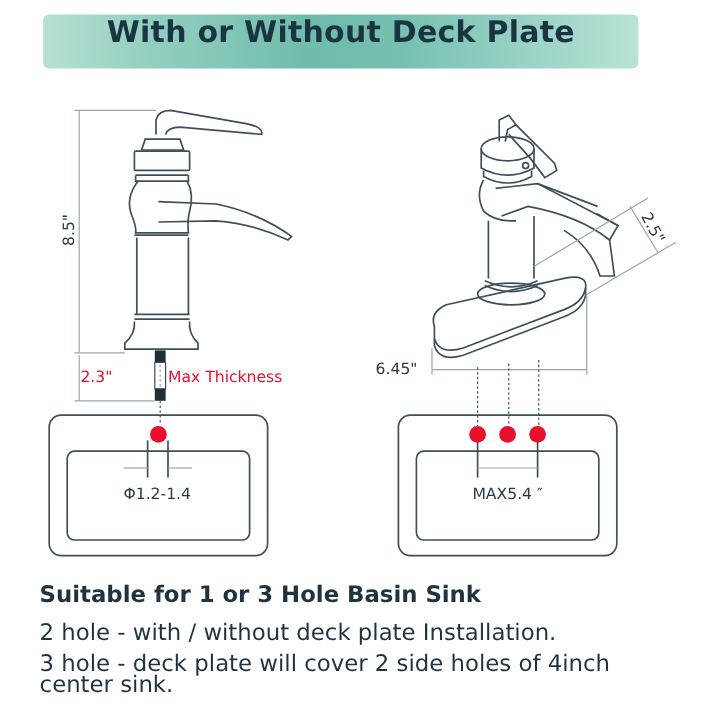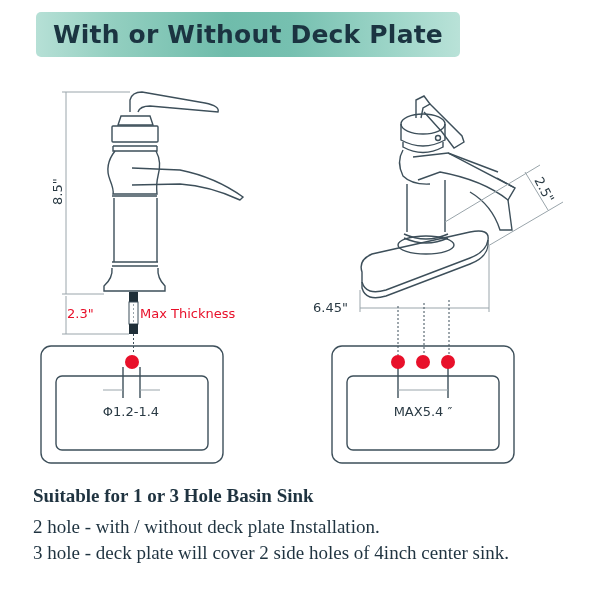--- a/index.html
+++ b/index.html
@@ -1,25 +1,25 @@
 <!DOCTYPE html>
 <html><head>
 <meta charset="utf-8">
 <style>
   html, body { margin: 0; padding: 0; background: #ffffff; }
   body { width: 600px; height: 603px; position: relative; overflow: hidden; font-family: "DejaVu Sans", "Liberation Sans", sans-serif; color: #1f3340; }
   .banner {
-    position: absolute; left: 36px; top: 12px; width: 424px; height: 45px;
+    position: absolute; left: 36px; top: 12px; width: 496px; height: 45px;
     border-radius: 5px;
     background: linear-gradient(90deg, #b6e0d6 0%, #93cfc0 18%, #6fbcab 45%, #76c0b0 60%, #9fd6c9 85%, #b9e2d8 100%);
-    display: flex; align-items: center; justify-content: center;
+    display: flex; align-items: flex-start; justify-content: center;
   }
   .banner-title { font-size: 25px; font-weight: bold; color: #1b3441; letter-spacing: 0.2px; }
   svg.drawing { position: absolute; left: 0; top: 0; }
-  .caption { position: absolute; left: 33px; width: 560px; font-family: Liberation Serif, serif; }
+  .caption { position: absolute; left: 33px; width: 560px; }
   .cap-head { top: 485px; font-size: 19px; font-weight: bold; color: #1f3340; }
   .cap-line1 { top: 516px; font-size: 19px; color: #1f3340; }
   .cap-line2 { top: 544px; font-size: 19px; color: #1f3340; line-height: 18px; width: 500px; }
   .lbl { font-family: "DejaVu Sans", "Liberation Sans", sans-serif; }
 </style>
 </head>
 <body>
 
 <div class="banner">
   <span class="banner-title">With or Without Deck Plate</span>

